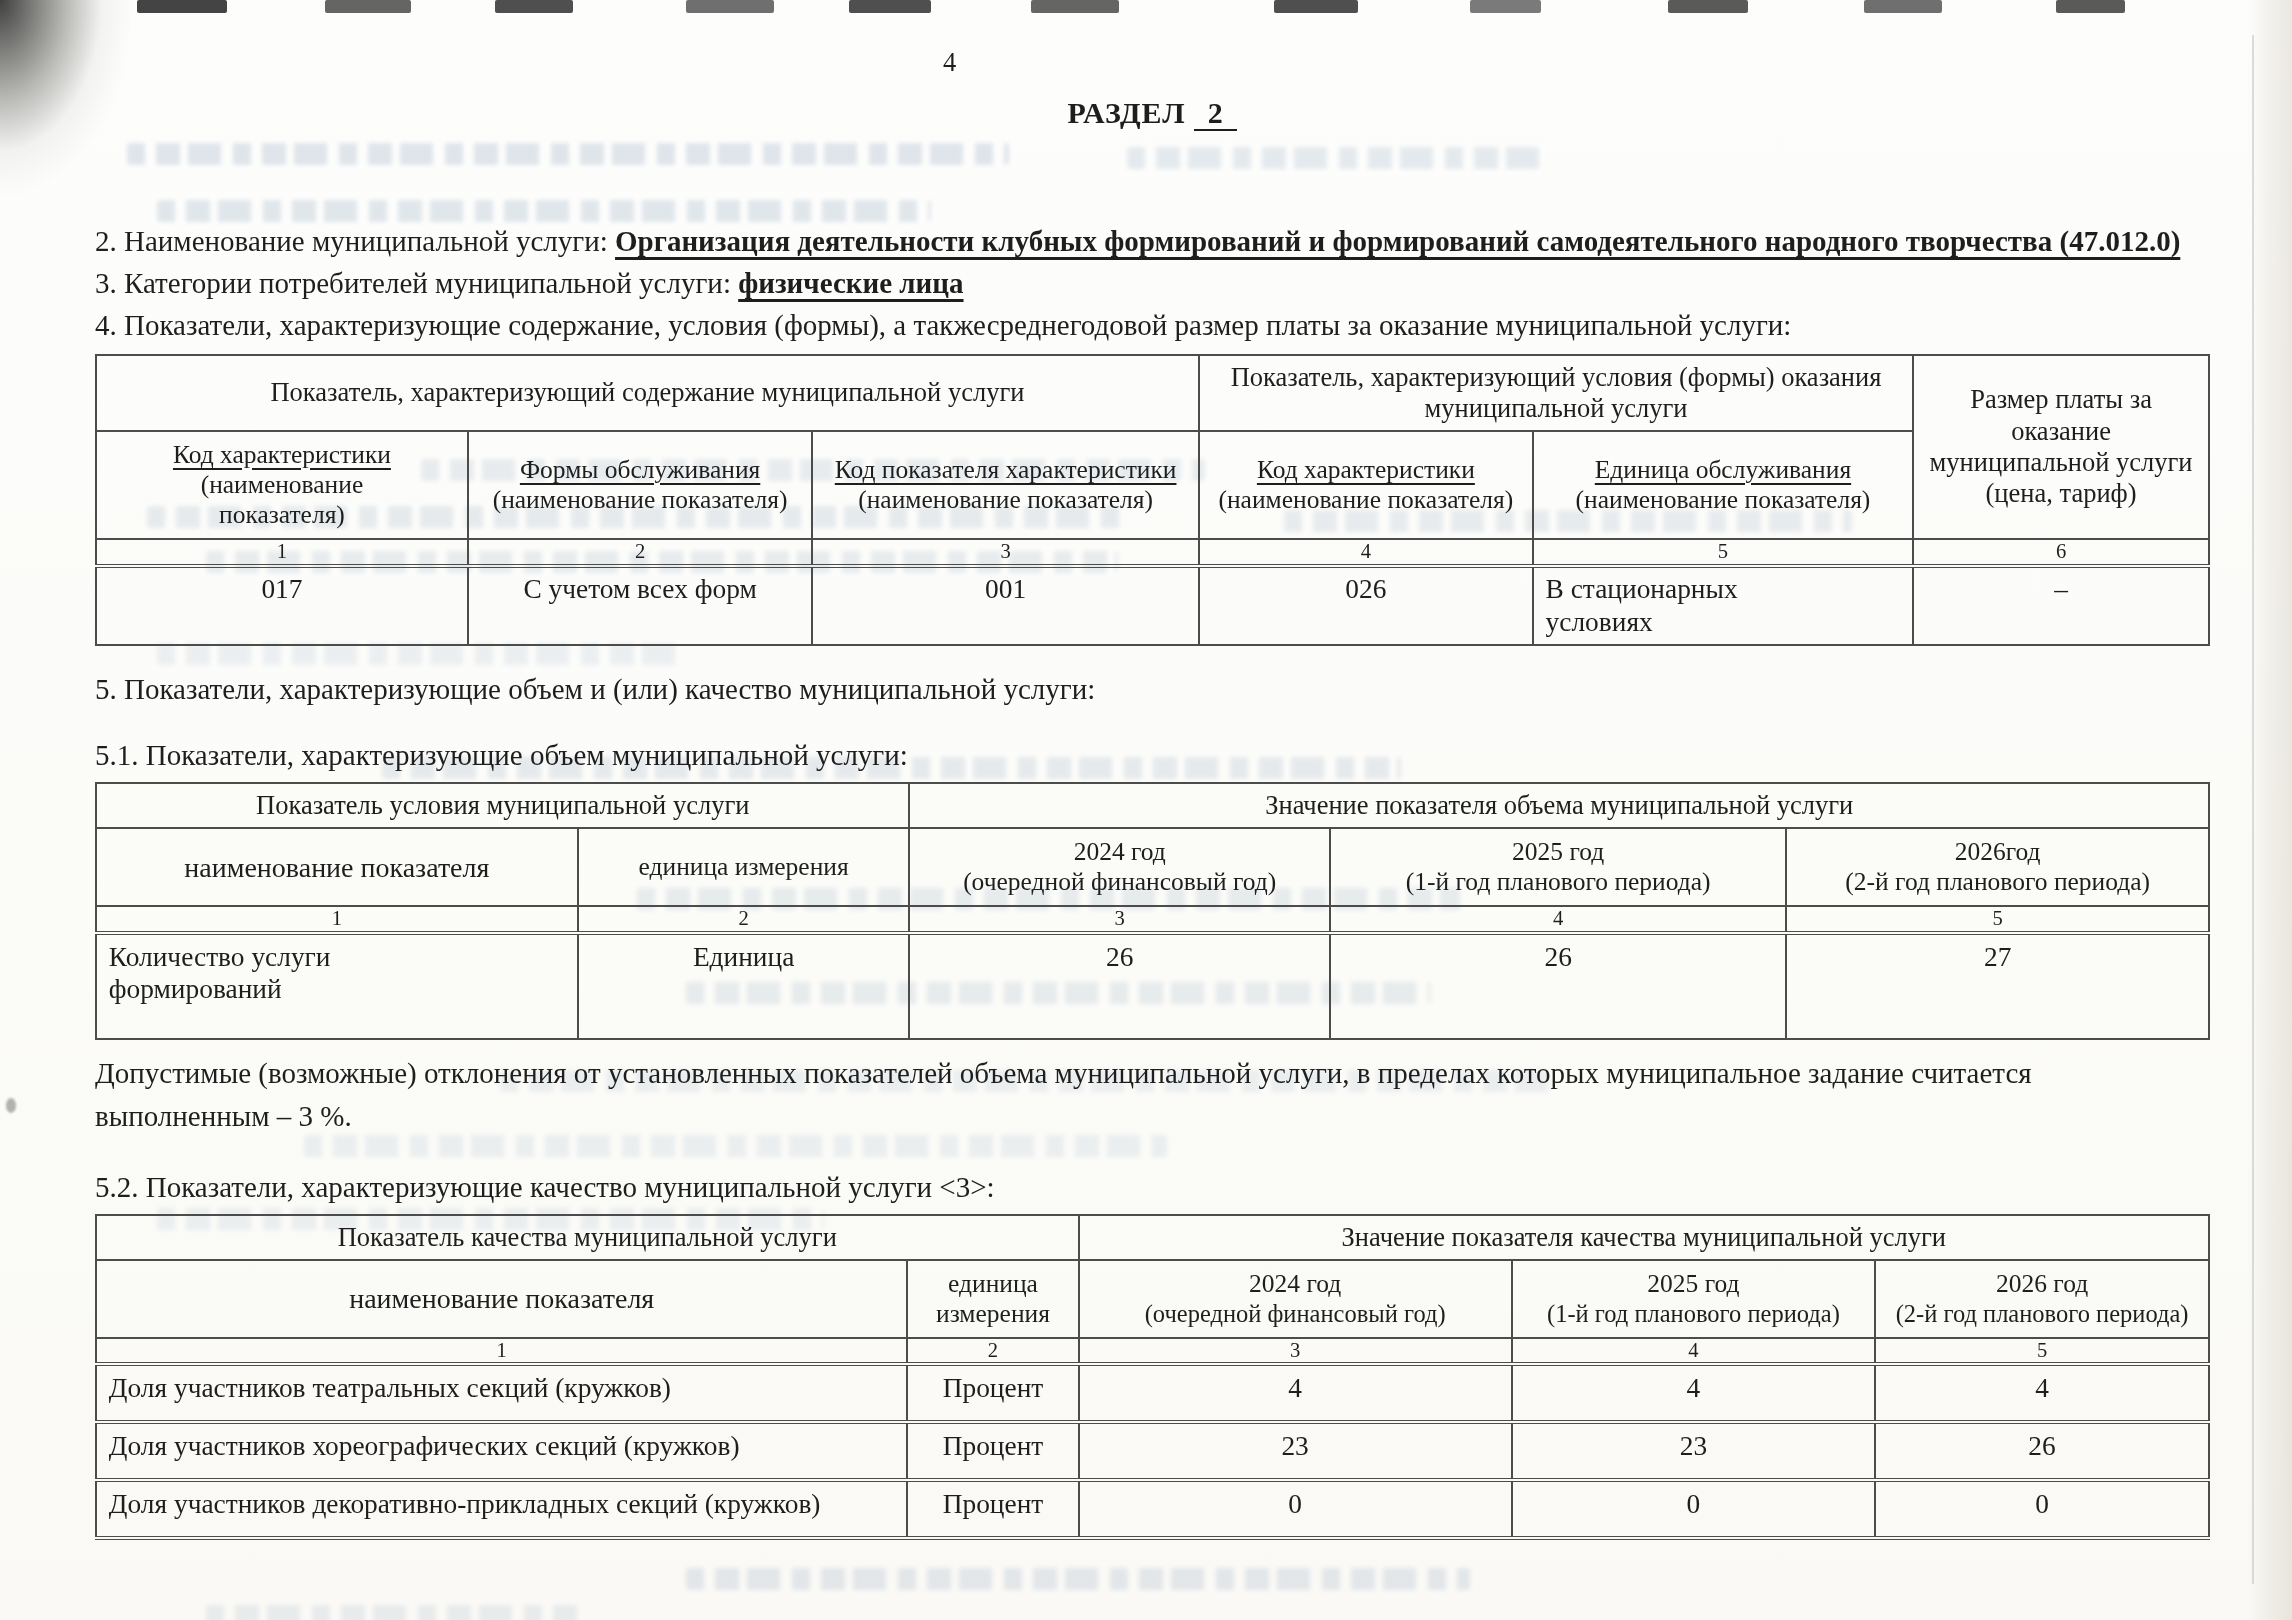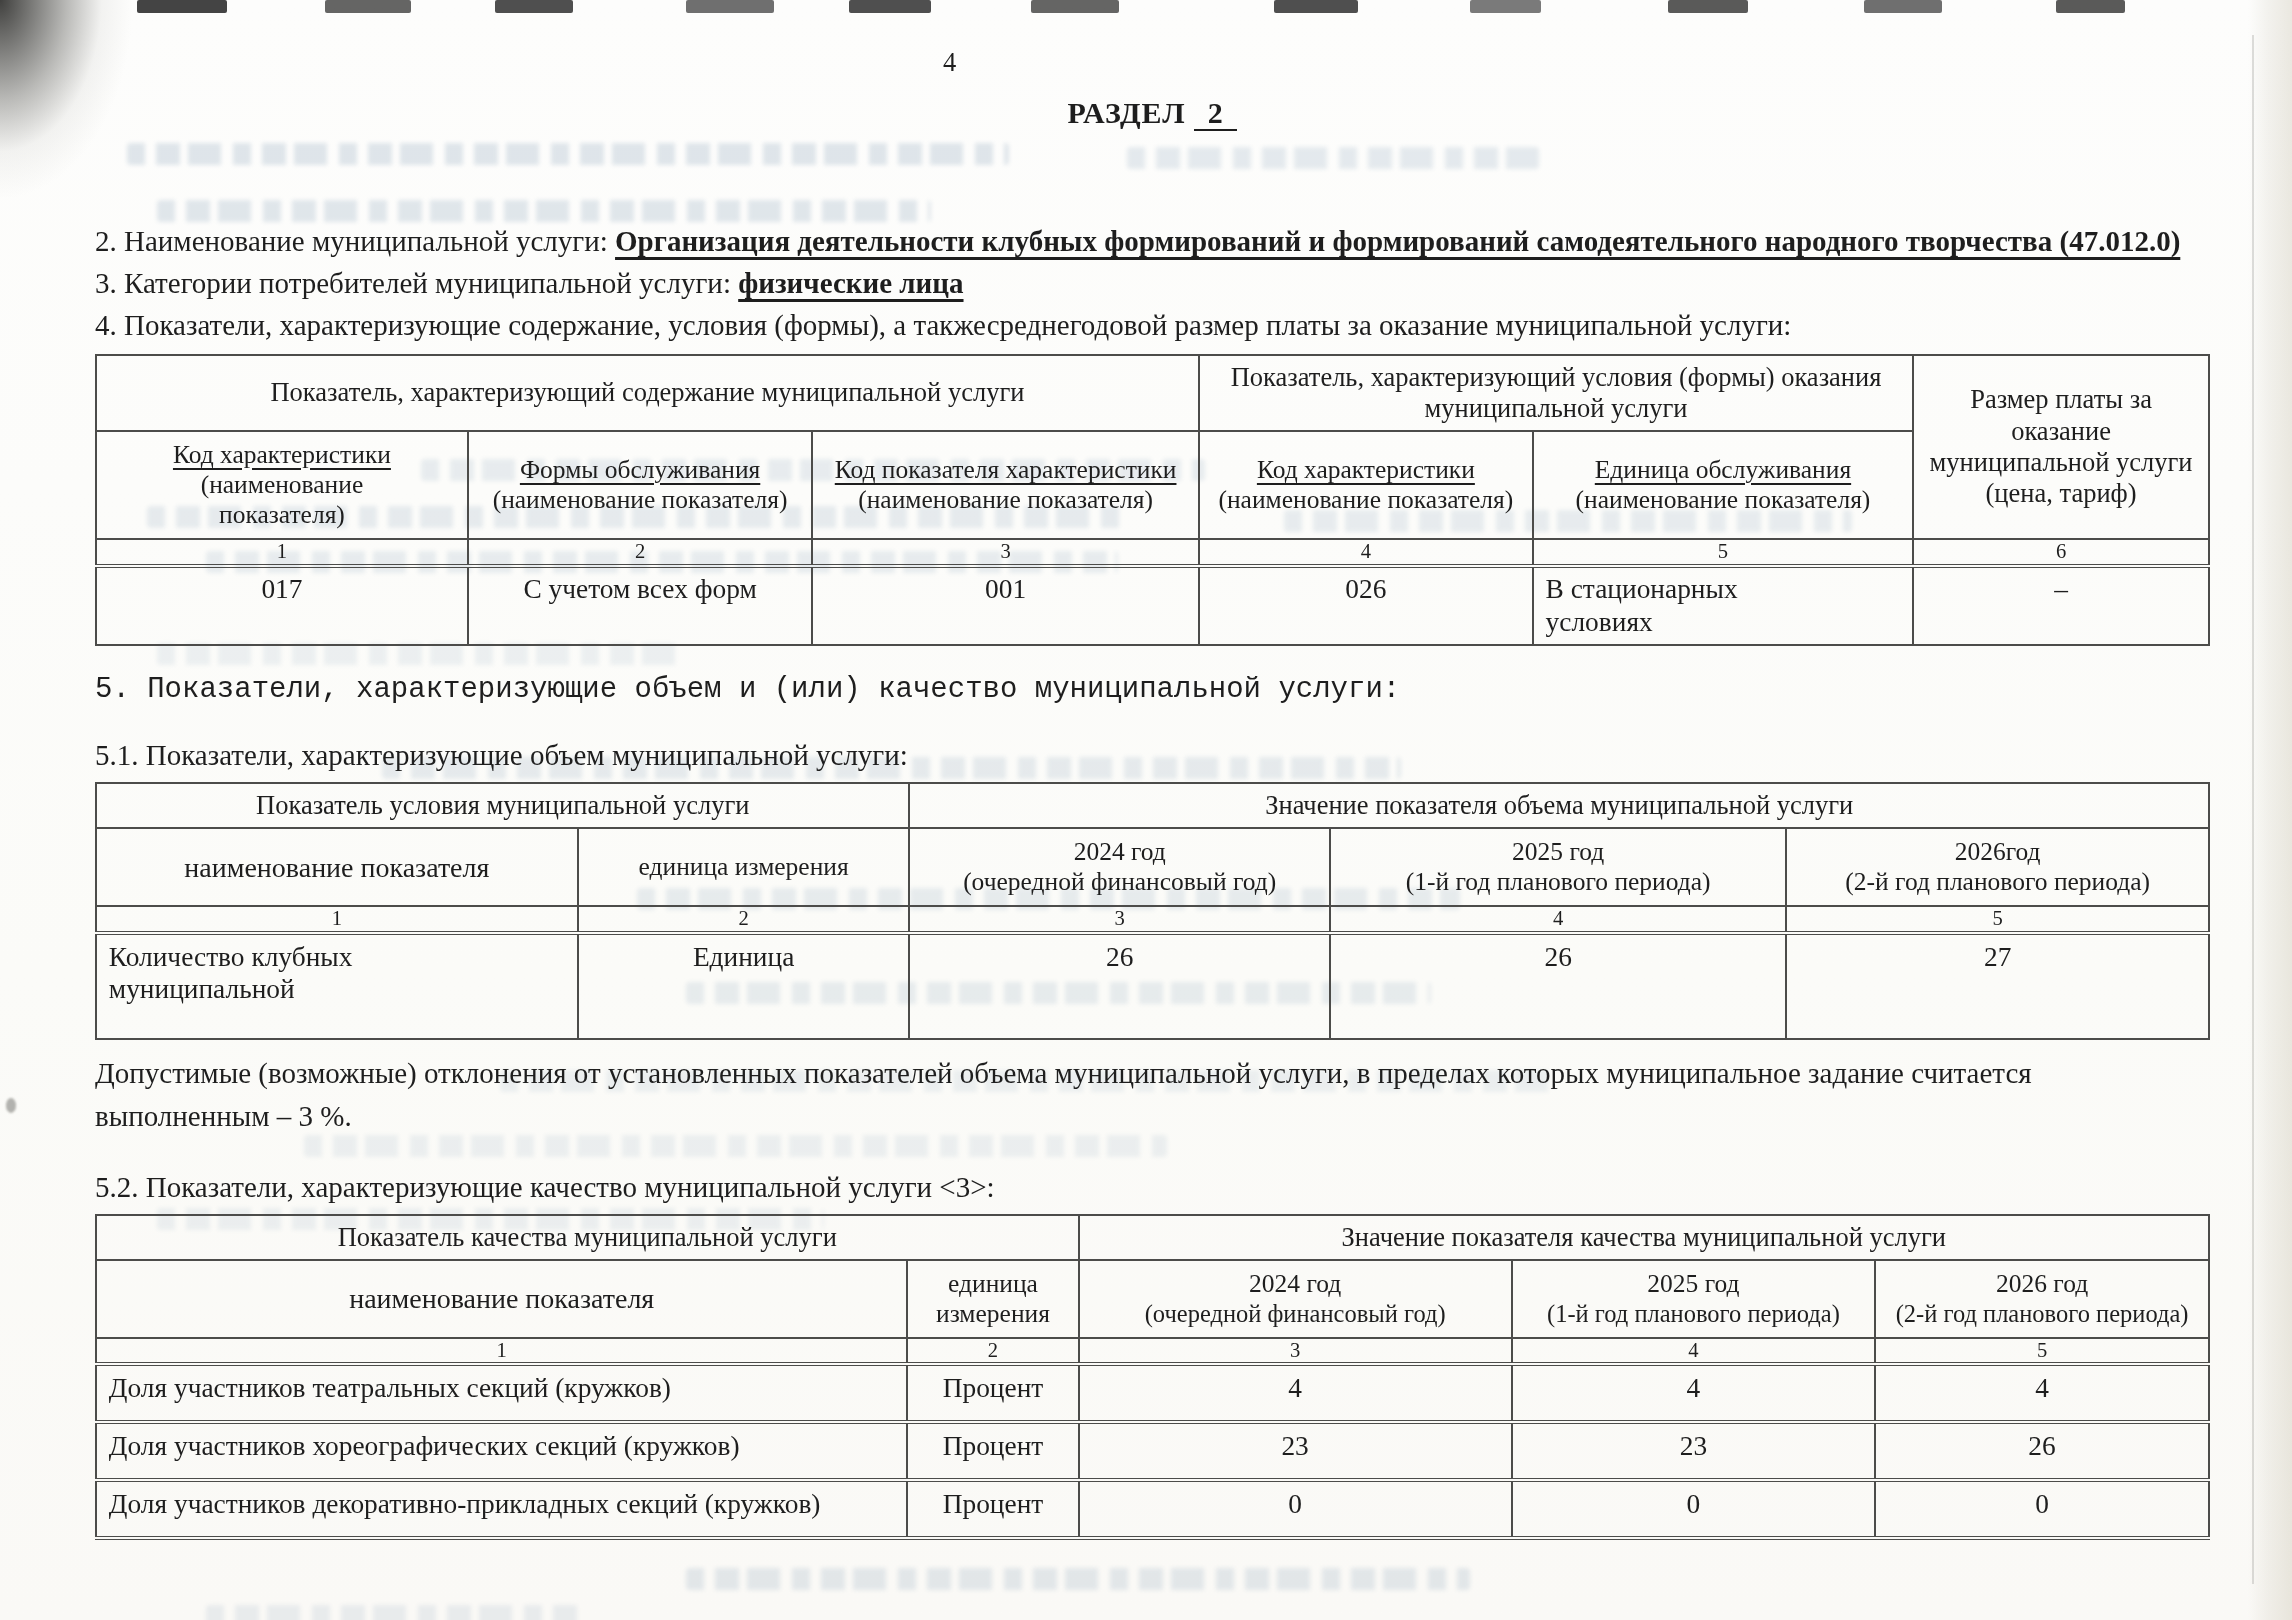--- a/index.html
+++ b/index.html
@@ -6,21 +6,21 @@
   body{width:2293px;height:1620px;overflow:hidden;background:#e8e8e6;}
   .page{position:relative;width:2293px;height:1620px;background:linear-gradient(180deg,#fdfdfc 0%,#fbfbf8 60%,#faf9f6 100%);
         font-family:"Liberation Serif","DejaVu Serif",serif;color:#1e1e1e;}
   .content{position:absolute;left:95px;top:0;width:2115px;}
   .pageno{position:absolute;left:943px;top:47px;font-size:26.5px;}
   h1.section{margin:96px 0 0 0;text-align:center;font-size:30px;font-weight:bold;letter-spacing:1px;}
   h1.section .num{padding:0 13.7px;border-bottom:2.9px solid #1e1e1e;}
   .items{margin-top:90px;font-size:29px;line-height:42px;}
   .bu{font-weight:bold;text-decoration:underline;text-decoration-thickness:2.5px;text-underline-offset:5.9px;}
   .hline{font-size:29px;line-height:41px;margin:0;}
-  .h5{margin-top:23.5px;font-family:Liberation Mono, monospace;}
+  .h5{margin-top:23.5px;}
   .h51{margin-top:25px;}
   .h52{margin-top:11.8px;}
   .para{margin-top:11.8px;font-size:29px;line-height:43px;}
 
   table.t{border-collapse:collapse;width:100%;table-layout:fixed;}
   table.t td{border:2px solid #4c4c4a;padding:3.9px 9.8px;text-align:center;line-height:1.18;}
   tr.group td{font-size:26.5px;vertical-align:middle;padding:5.9px 9.8px;}
   tr.sub td{font-size:25.5px;vertical-align:middle;padding:7.8px 9.8px;}
   tr.nums td{font-size:20.6px;line-height:1.05;padding:1px 3.9px;border-bottom:4.9px double #4c4c4a;}
   tr.data td{font-size:27.4px;vertical-align:top;padding:5.9px 11.8px;}
@@ -184,21 +184,21 @@
             </td>
         </tr>
         <tr class="nums">
           <td>1</td>
           <td>2</td>
           <td>3</td>
           <td>4</td>
           <td>5</td>
         </tr>
         <tr class="data">
-          <td class="tl"><span class="narrow300">Количество клубных муниципальной</span></td>
+          <td class="tl"><span class="narrow300">Количество услуги формирований</span></td>
           <td>Единица</td>
           <td>26</td>
           <td>26</td>
           <td>27</td>
         </tr>
       </tbody>
     </table>
 
     <p class="para">Допустимые (возможные) отклонения от установленных показателей объема муниципальной услуги, в пределах которых муниципальное задание считается выполненным – 3 %.</p>
 

